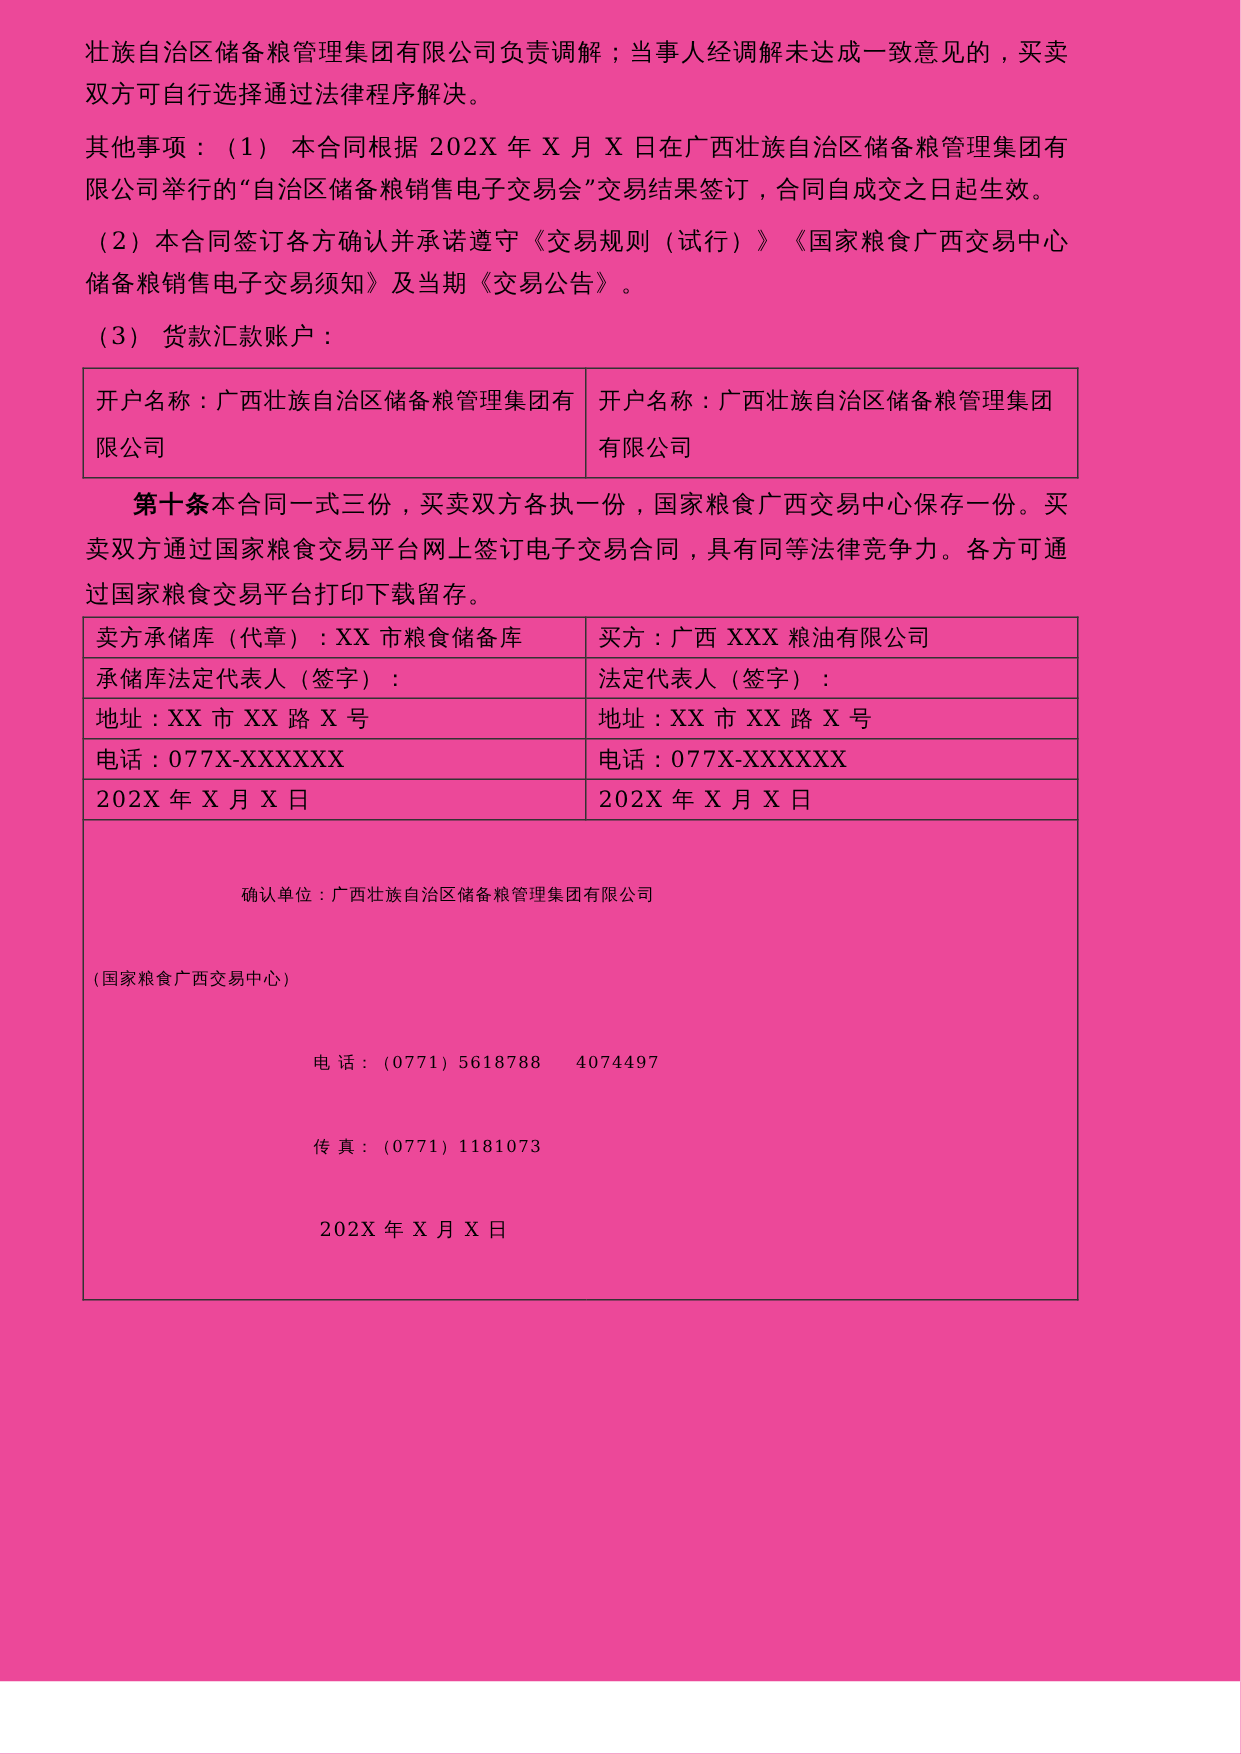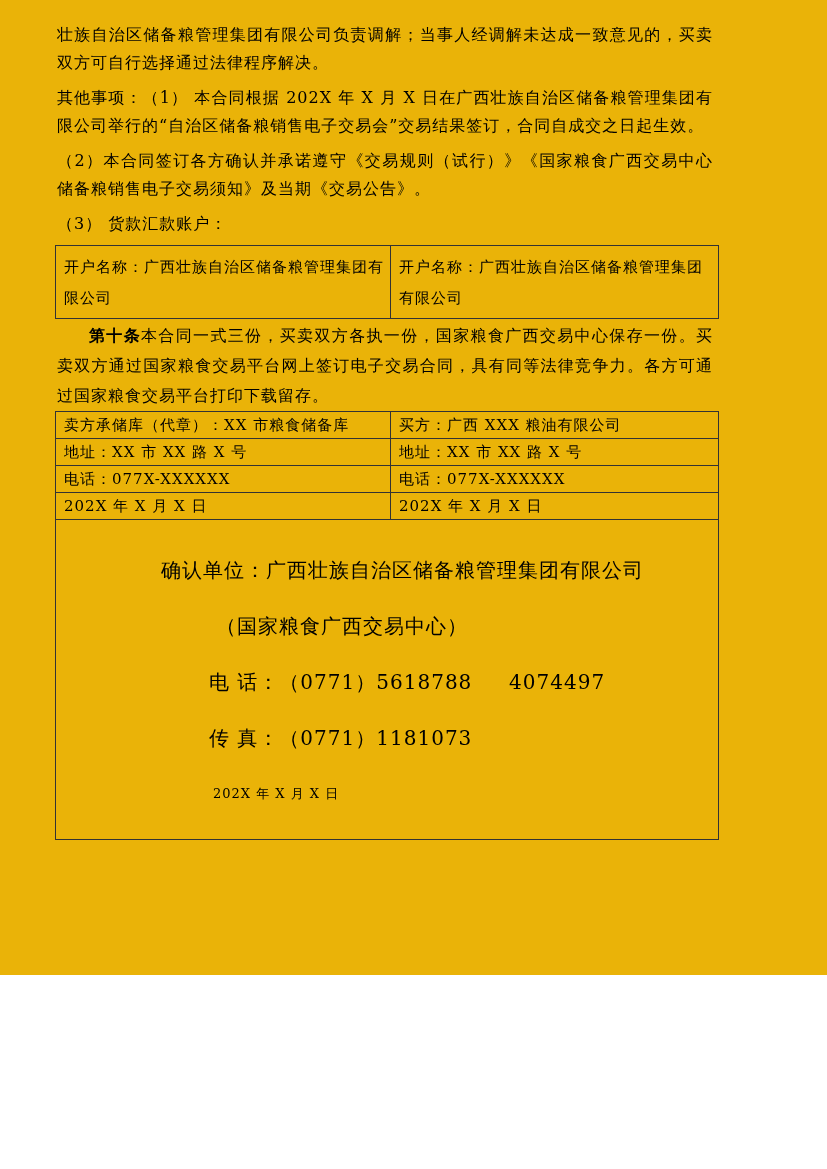--- a/index.html
+++ b/index.html
@@ -1,20 +1,20 @@
 <!DOCTYPE html>
 <html><head>
 <meta charset="utf-8">
 <style>
   html, body { margin: 0; padding: 0; background: #ffffff; }
   .page {
     position: relative;
     width: 827px;
-    height: 975px;
-    background: #eab308;
+    height: 1121px;
+    background: #ec4899;
     color: #000000;
     font-family: "DejaVu Serif", "Liberation Serif", serif;
     overflow: hidden;
   }
   .content {
     position: absolute;
     left: 57px;
     top: 21px;
     width: 656px;
   }
@@ -59,26 +59,26 @@
   table.payment-table td.low { height: 34px; }
   
   table.signature-table td.sig-row { height: 26px; line-height: 18px; }
   td.confirm-cell {
     height: 112px;
     vertical-align: top;
     padding: 4px 0 0 0 !important;
     letter-spacing: 0.5px;
   }
   .confirm-line {
-    font-size: 20px;
+    font-size: 11px;
     line-height: 20px;
     white-space: pre-wrap;
   }
   .confirm-unit { margin-left: 105px; }
-  .confirm-center { margin-left: 160px; }
+  .confirm-center { }
   .confirm-phone { margin-left: 153px; }
   .confirm-fax { margin-left: 153px; }
   .confirm-date { margin-left: 157px; font-size: 13px; line-height: 19px; }
 </style>
 </head>
 <body>
 
 <div class="page">
   <div class="content">
 
@@ -109,20 +109,24 @@
       <colgroup>
         <col style="width:335px">
         <col style="width:328px">
       </colgroup>
       <tbody>
         <tr>
           <td class="sig-row">卖方承储库（代章）：XX 市粮食储备库</td>
           <td class="sig-row">买方：广西 XXX 粮油有限公司</td>
         </tr>
         <tr>
+          <td class="sig-row">承储库法定代表人（签字）：</td>
+          <td class="sig-row">法定代表人（签字）：</td>
+        </tr>
+        <tr>
           <td class="sig-row">地址：XX 市 XX 路 X 号</td>
           <td class="sig-row">地址：XX 市 XX 路 X 号</td>
         </tr>
         <tr>
           <td class="sig-row">电话：077X-XXXXXX</td>
           <td class="sig-row">电话：077X-XXXXXX</td>
         </tr>
         <tr>
           <td class="sig-row">202X 年 X 月 X 日</td>
           <td class="sig-row">202X 年 X 月 X 日</td>

